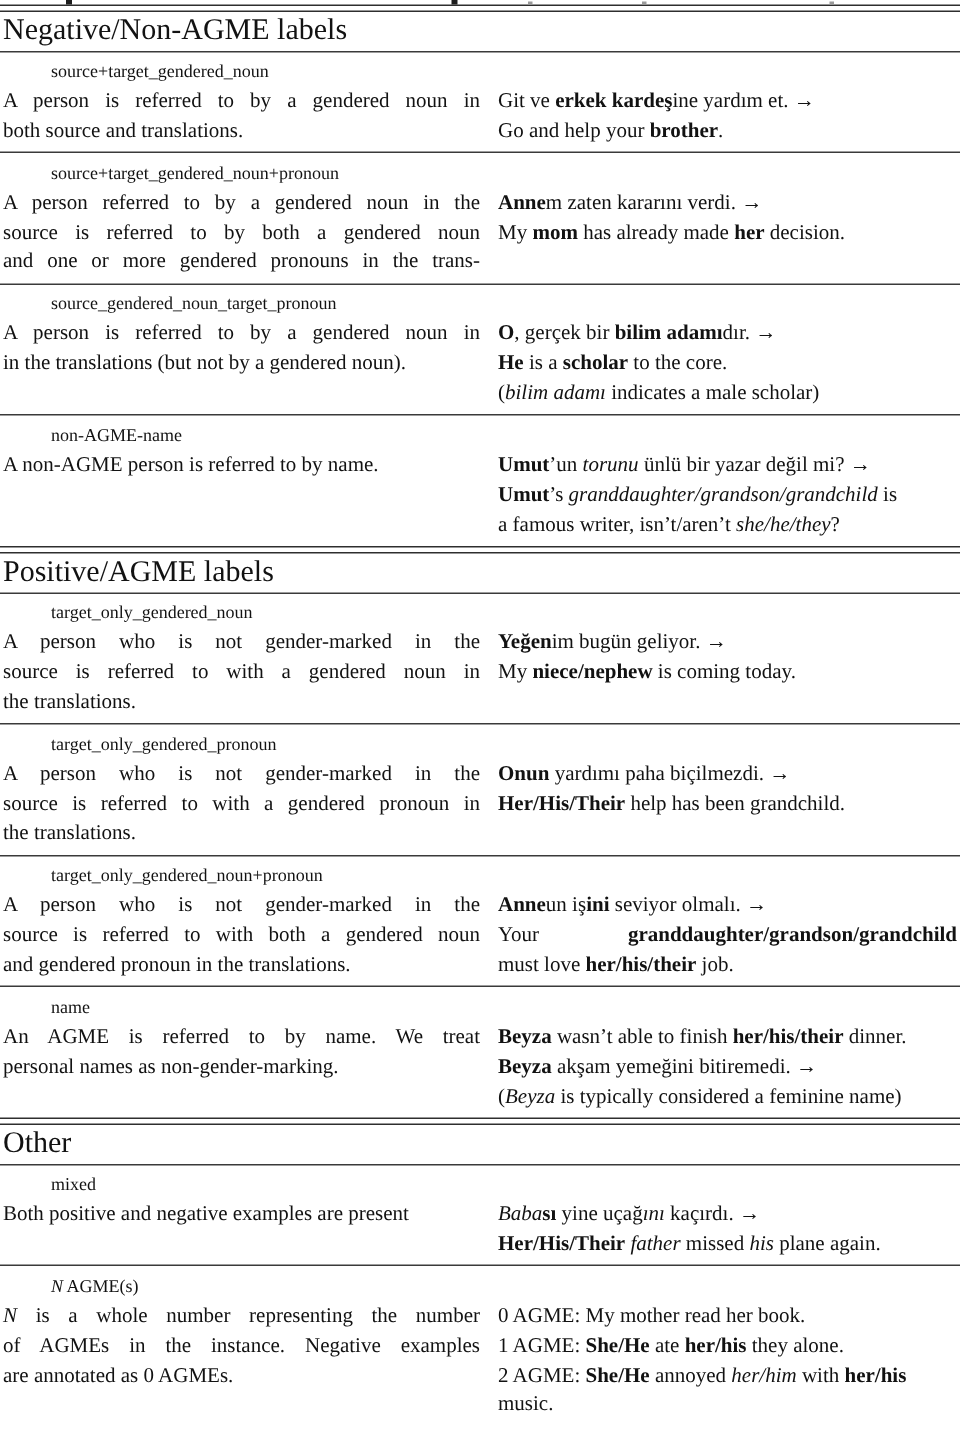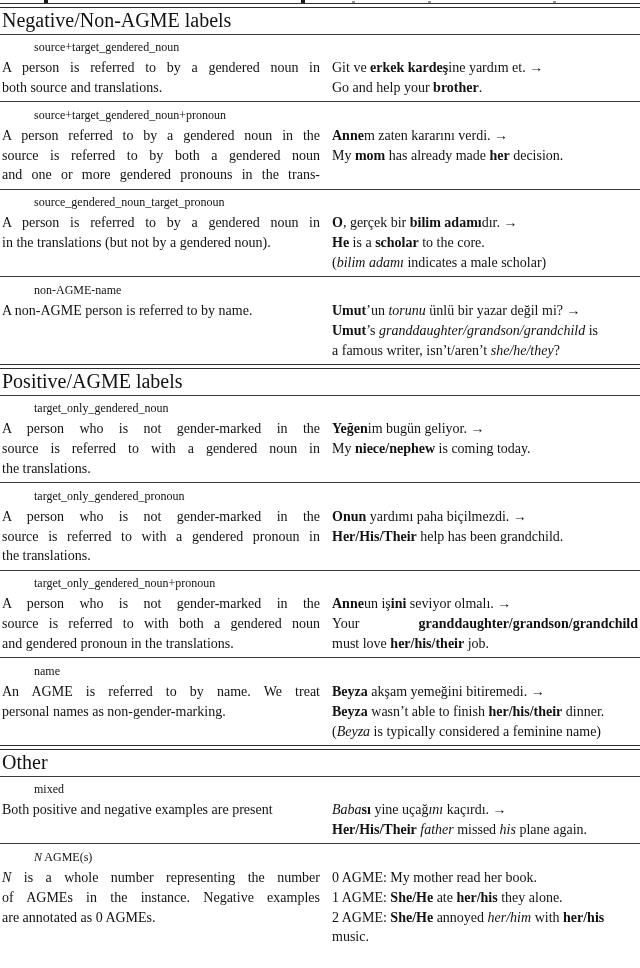--- a/index.html
+++ b/index.html
@@ -158,22 +158,22 @@
       </div>
       <div class="rule"></div>
       <div class="row">
         <div class="line label"><span>name</span></div>
         <div class="cols">
           <div class="col desc">
             <div class="line d j"><span>An AGME is referred to by name. We treat</span></div>
             <div class="line d"><span>personal names as non-gender-marking.</span></div>
           </div>
           <div class="col ex">
+            <div class="line e"><span class="b">Beyza</span><span> wasn’t able to finish </span><span class="b">her/his/their</span><span> dinner.</span></div>
             <div class="line e"><span class="b">Beyza</span><span> akşam yemeğini bitiremedi. →</span></div>
-            <div class="line e"><span class="b">Beyza</span><span> wasn’t able to finish </span><span class="b">her/his/their</span><span> dinner.</span></div>
             <div class="line e"><span>(</span><span class="i">Beyza</span><span> is typically considered a feminine name)</span></div>
           </div>
         </div>
       </div>
       <div class="dbl"></div>
       <div class="sec-header">Other</div>
       <div class="rule"></div>
       <div class="row">
         <div class="line label"><span>mixed</span></div>
         <div class="cols">

